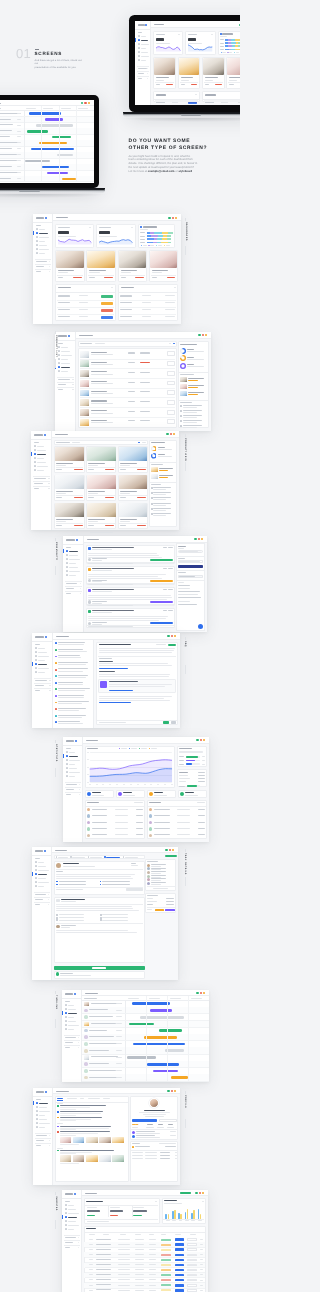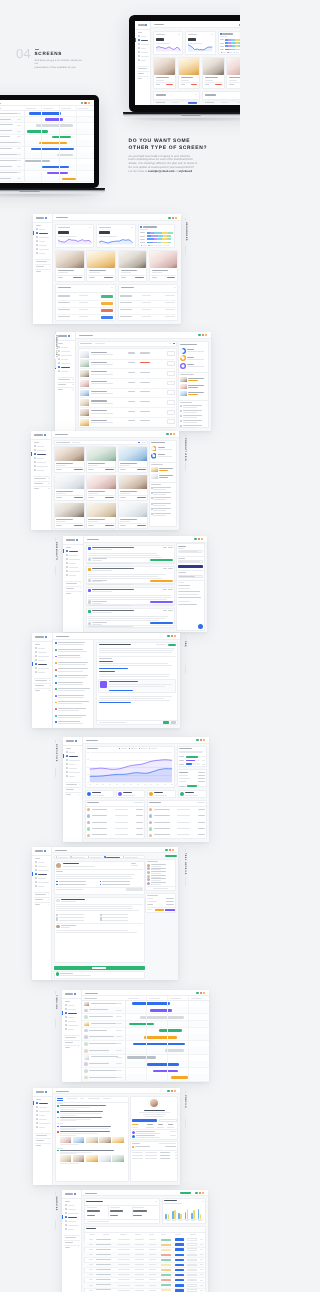--- a/index.html
+++ b/index.html
@@ -19,21 +19,21 @@
   .cta-b{position:absolute;left:128.5px;top:154.6px;width:78px;font-size:2.72px;line-height:3.84px;color:#92979f}
   .cta-b a{color:#3a3f47;text-decoration:none;font-weight:700}
 
   
   .scr{position:absolute;background:#fff;overflow:hidden;box-shadow:0 3px 14px rgba(60,64,75,.10),0 1px 3px rgba(60,64,75,.07)}
 </style>
 </head>
 <body>
 
 <div class="page">
-    <div class="hero-num">04</div>
+    <div class="hero-num">01</div>
     <div class="hero-rule"></div>
     <div class="hero-title">SCREENS</div>
     <div class="hero-sub">
       <div>And there we got a lot of them, check out our</div>
       <div>presentation of the available for you.</div>
     </div>
     <div class="abs" style="left:128.5px;top:14.5px;width:130px;height:97.5px;background:#0a0a0c;border-radius:5.5px;box-shadow:0 6px 20px rgba(40,44,55,.16)"></div>
     <div class="abs" style="left:135.1px;top:21.1px;width:116.8px;height:84.3px;overflow:hidden;background:#fff">
       <div class="abs" style="left:0px;top:0px;width:116.8px;height:84.3px;background:#f7f8fa;"></div>
       <div class="abs" style="left:0px;top:0px;width:15.4176px;height:84.3px;background:#ffffff;border-right:1px solid #eceef1;"></div>

